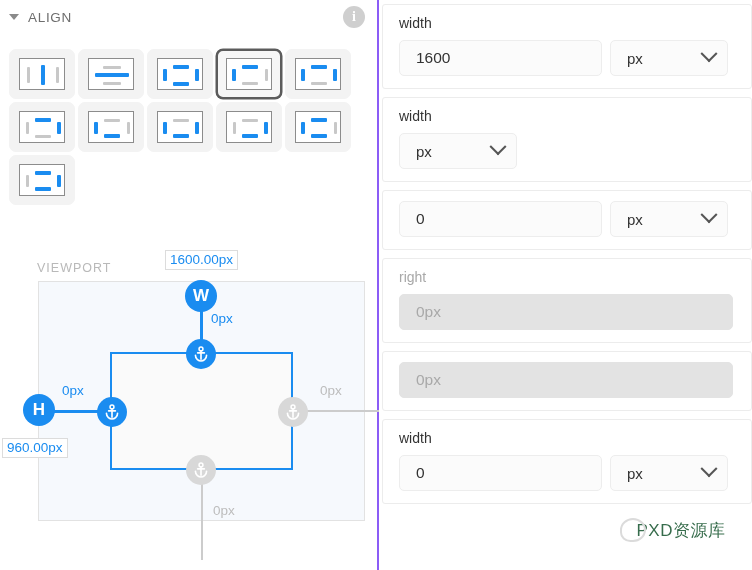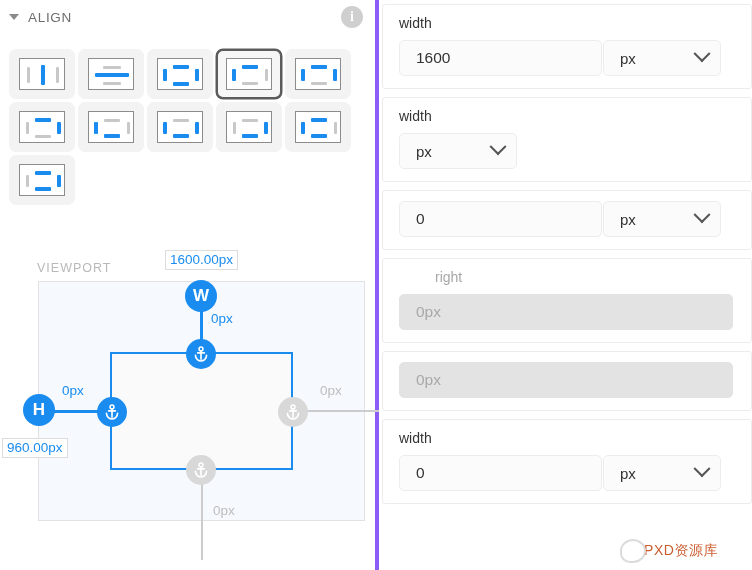--- a/index.html
+++ b/index.html
@@ -10,21 +10,21 @@
     font-family: "Liberation Sans", sans-serif;
     overflow: hidden;
   }
   #root { position: relative; width: 752px; height: 570px; display: flex; }
 
   
   .left-panel {
     position: relative;
     width: 379px; height: 570px;
     background: #ffffff;
-    border-right: 4px solid #8b5cf6;
+    border-right: 2px solid #8b5cf6;
     flex: 0 0 379px;
   }
 
   .section-header {
     position: absolute; left: 0; top: 0;
     width: 379px; height: 34px;
     display: flex; align-items: center;
   }
   .disclosure-tri {
     margin-left: 9px;
@@ -160,22 +160,22 @@
     margin: 0 0 8px 3px;
     width: 370px;
     background: #ffffff;
     border: 1px solid #ececec;
     border-radius: 3px;
     padding: 10px 0 12px 16px;
   }
   .field-label {
     font-size: 14px; color: #333333; margin-bottom: 9px;
   }
-  .field-label.muted { color: #a8a8a8; margin-left: 36px; }
-  .field-row { display: flex; align-items: center; gap: 1px; }
+  .field-label.muted { color: #a8a8a8; }
+  .field-row { display: flex; align-items: center; gap: 8px; }
 
   .text-input {
     width: 203px; height: 36px;
     border: 1px solid #ededed;
     border-radius: 5px;
     background: #fbfbfb;
     display: flex; align-items: center;
     padding-left: 16px;
     font-size: 15.5px; color: #333333;
     cursor: text;
@@ -202,24 +202,23 @@
     border-right: 2px solid #555;
     border-bottom: 2px solid #555;
     transform: rotate(45deg) translate(-3px,-3px);
   }
 
   .watermark {
     position: absolute;
     left: 614px; top: 513px;
     width: 134px; height: 34px;
     display: flex; align-items: center; justify-content: center;
-    color: #c2410c; font-size: 14px; letter-spacing: 0.5px;
+    color: #14532d; font-size: 17px; letter-spacing: 0.5px;
     pointer-events: none;
     opacity: 0.85;
-    margin-top: 21px;
   }
   .wm-bird {
     position: absolute; left: 6px; top: 5px;
     width: 26px; height: 24px;
     border-radius: 50% 50% 50% 40%;
     border: 2px solid #d5d5d5;
   }
 </style>
 </head>
 <body>

